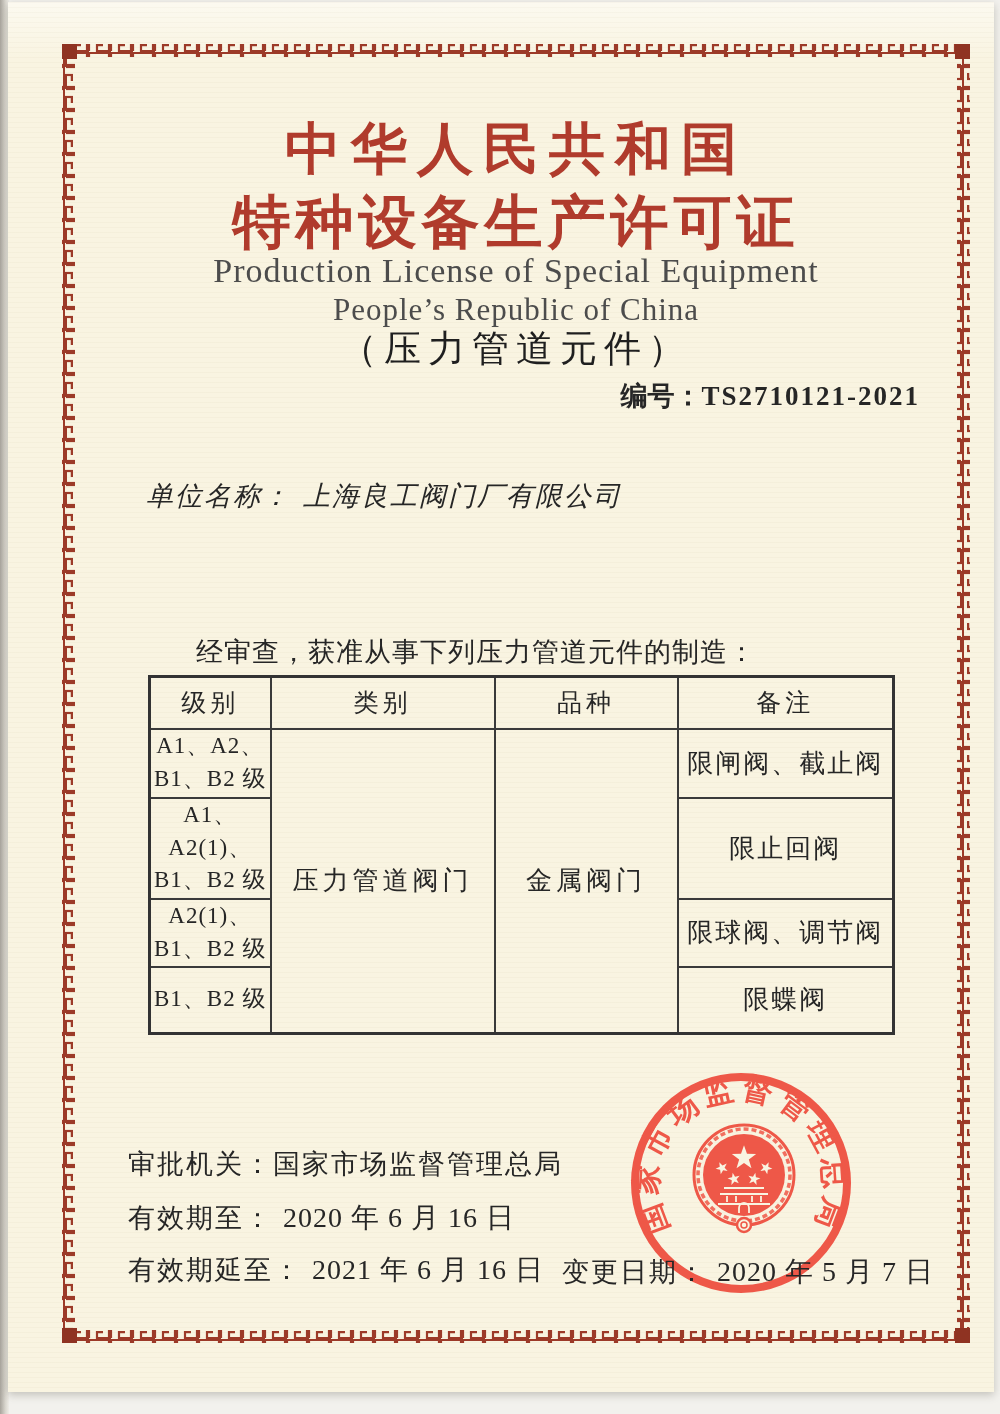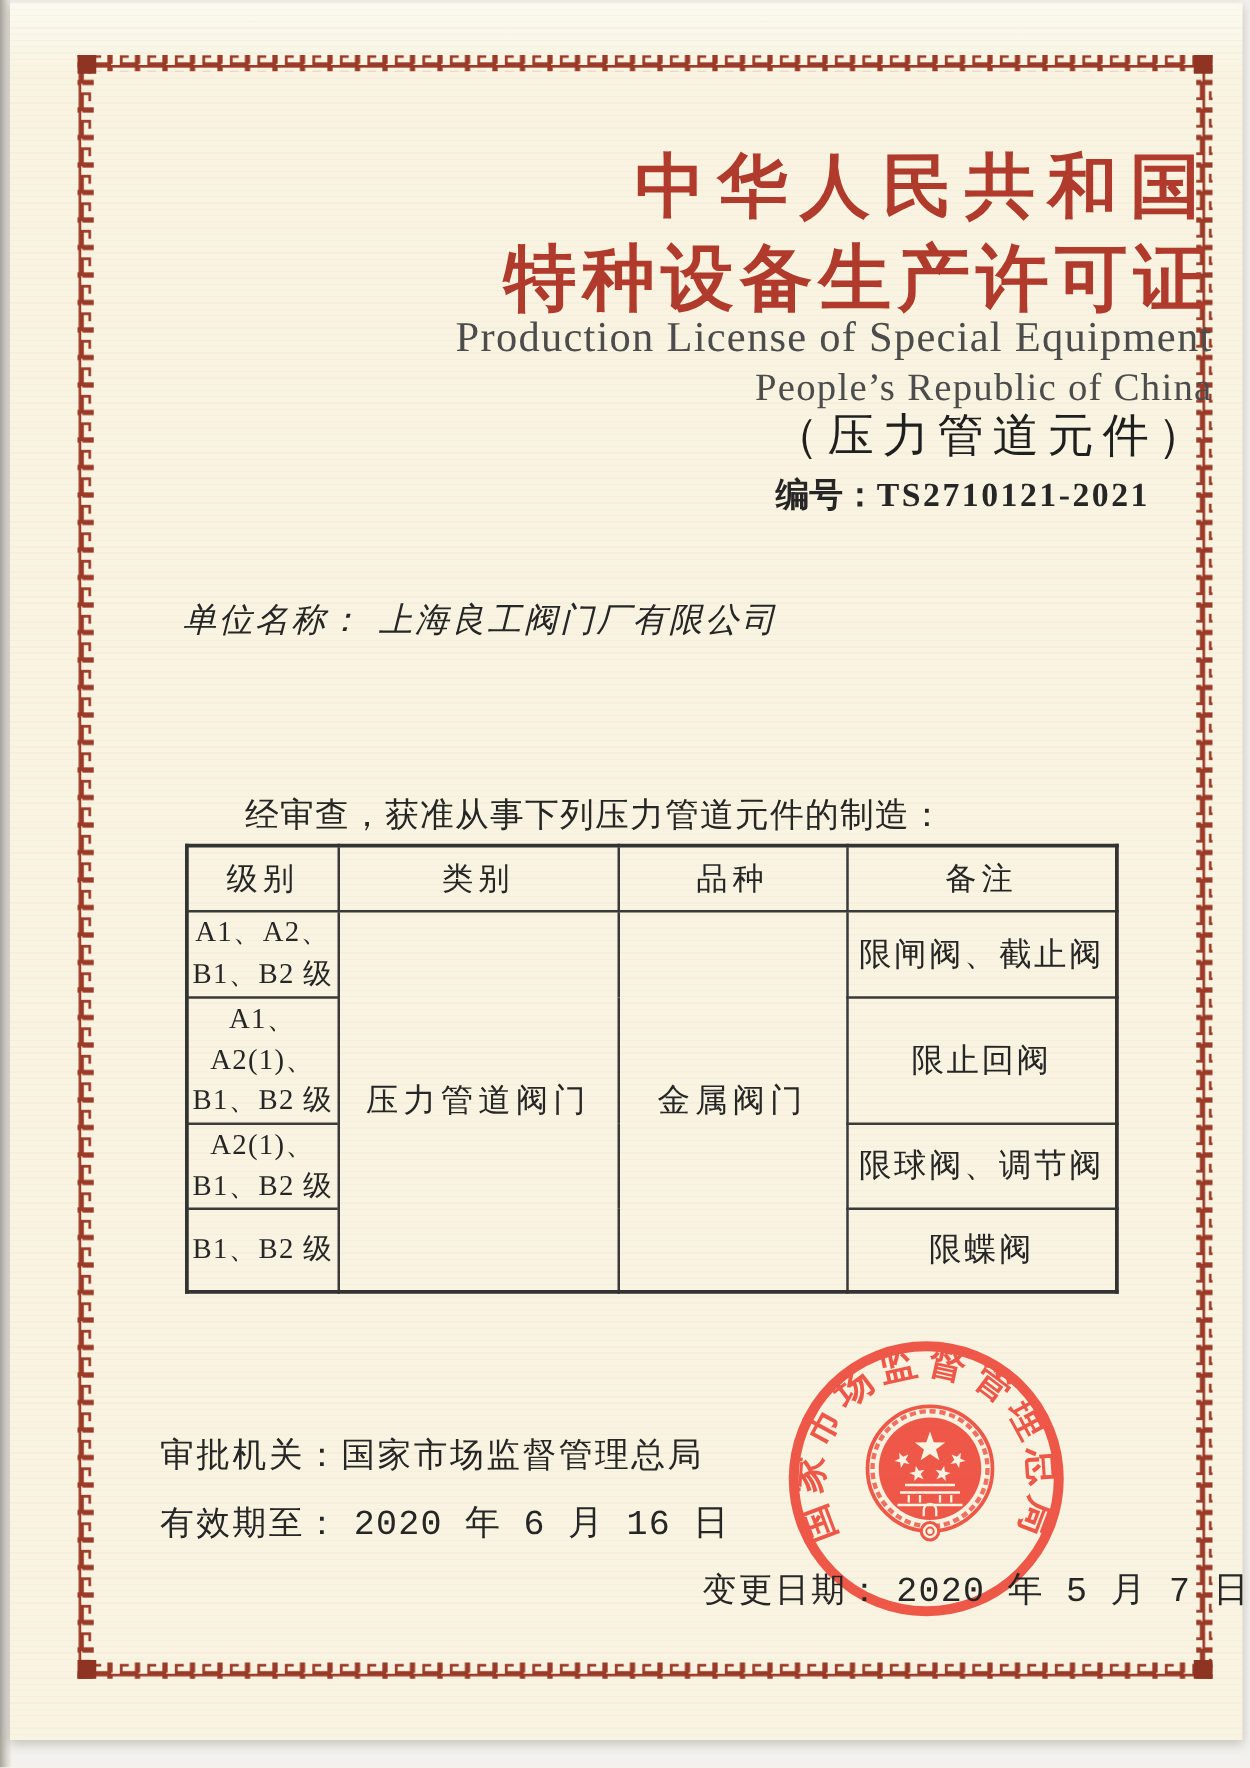--- a/index.html
+++ b/index.html
@@ -18,21 +18,21 @@
     background-color:#f9f4e1;
     background-image:
       repeating-linear-gradient(180deg, rgba(150,130,80,0.045) 0 1px, rgba(0,0,0,0) 1px 5px),
       linear-gradient(180deg, rgba(255,255,255,0.5), rgba(255,255,255,0) 60px);
     box-shadow:0 3px 8px rgba(60,55,40,0.25);
   }
   .frame-svg{position:absolute;left:0;top:0;z-index:1;}
   .content{position:absolute;left:0;top:0;width:1000px;height:1414px;z-index:3;}
   .seal-wrap{position:absolute;left:626px;top:1068px;width:230px;height:230px;z-index:2;opacity:0.92;}
 
-  .center-line{position:absolute;left:62px;width:908px;text-align:right;white-space:nowrap;}
+  .center-line{position:absolute;left:62px;width:908px;text-align:center;white-space:nowrap;}
   .title-cn1{top:112px;font-size:56px;font-weight:bold;color:#b03b2c;letter-spacing:10px;}
   .title-cn2{top:184px;font-size:58px;font-weight:bold;color:#b03b2c;letter-spacing:5px;}
   .title-en1{top:252px;font-size:34px;color:#4c4c4c;letter-spacing:1px;}
   .title-en2{top:292px;font-size:31px;color:#4c4c4c;letter-spacing:1px;}
   .subtitle{top:324px;font-size:37px;color:#1f1f1f;letter-spacing:7px;}
 
   .license-no{position:absolute;right:80px;top:378px;font-size:27px;white-space:nowrap;font-weight:bold;}
   .license-no .val{letter-spacing:2px;}
 
   .info-line{position:absolute;left:146px;font-size:27px;white-space:nowrap;letter-spacing:2px;}
@@ -54,21 +54,21 @@
   td.grade{font-size:23px;text-align:center;line-height:1.42;letter-spacing:1px;}
   td.merged{font-size:26px;text-align:center;letter-spacing:4px;border-radius:32px;}
   td.remark{font-size:26px;text-align:center;padding-left:14px;letter-spacing:2px;}
 
   .foot-line{position:absolute;font-size:27px;white-space:nowrap;letter-spacing:2px;}
   .foot-l1{left:128px;top:1146px;}
   .foot-l2{left:128px;top:1199px;}
   .foot-l3{left:128px;top:1251px;}
   .foot-r1{left:562px;top:1197px;}
   .foot-r2{left:562px;top:1253px;}
-  .date-val{font-family:Liberation Mono, monospace;font-size:28px;letter-spacing:1px;margin-left:10px;}
+  .date-val{font-family:Liberation Serif, serif;font-size:28px;letter-spacing:1px;margin-left:10px;}
 </style>
 </head>
 <body>
 
 <div class="scan-left-edge"></div>
 <div class="paper"></div>
 
 <svg class="frame-svg" width="1000" height="1414">
   <defs>
     <pattern id="meaH" width="22" height="13" patternUnits="userSpaceOnUse">
@@ -191,16 +191,19 @@
       </tr>
     </tbody>
   </table>
 
   <div class="foot-line foot-l1">
     <span>审批机关：</span><span>国家市场监督管理总局</span>
   </div>
   <div class="foot-line foot-l2">
     <span>有效期至：</span><span class="date-val">2020 年 6 月 16 日</span>
   </div>
+  <div class="foot-line foot-l3">
+    <span>有效期延至：</span><span class="date-val">2021 年 6 月 16 日</span>
+  </div>
   <div class="foot-line foot-r2">
     <span>变更日期：</span><span class="date-val">2020 年 5 月 7 日</span>
   </div>
 </div>
 
 </body></html>

